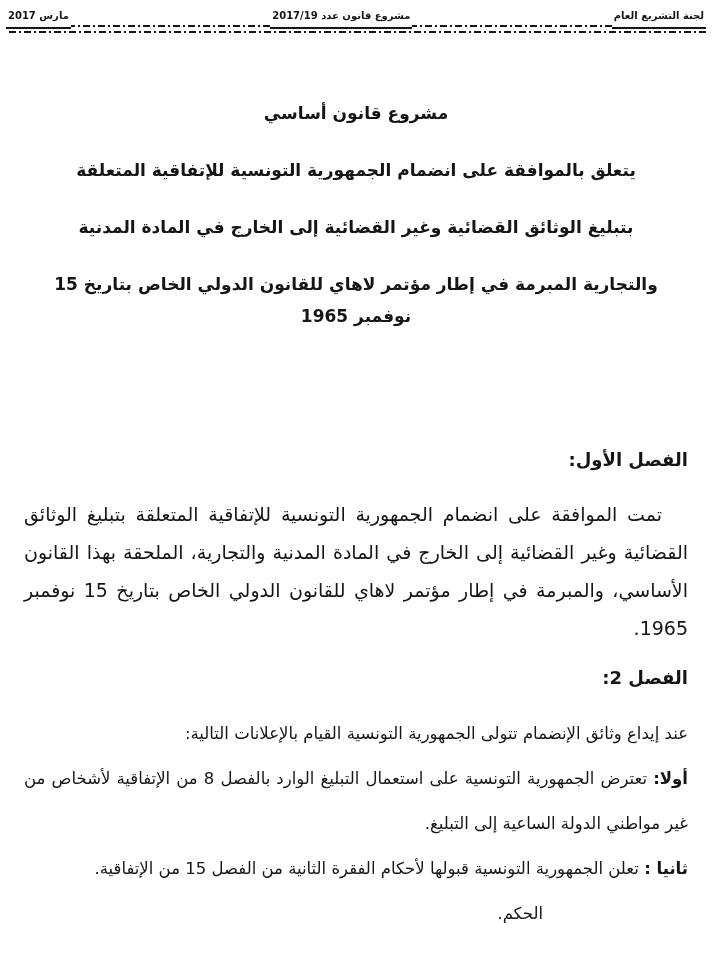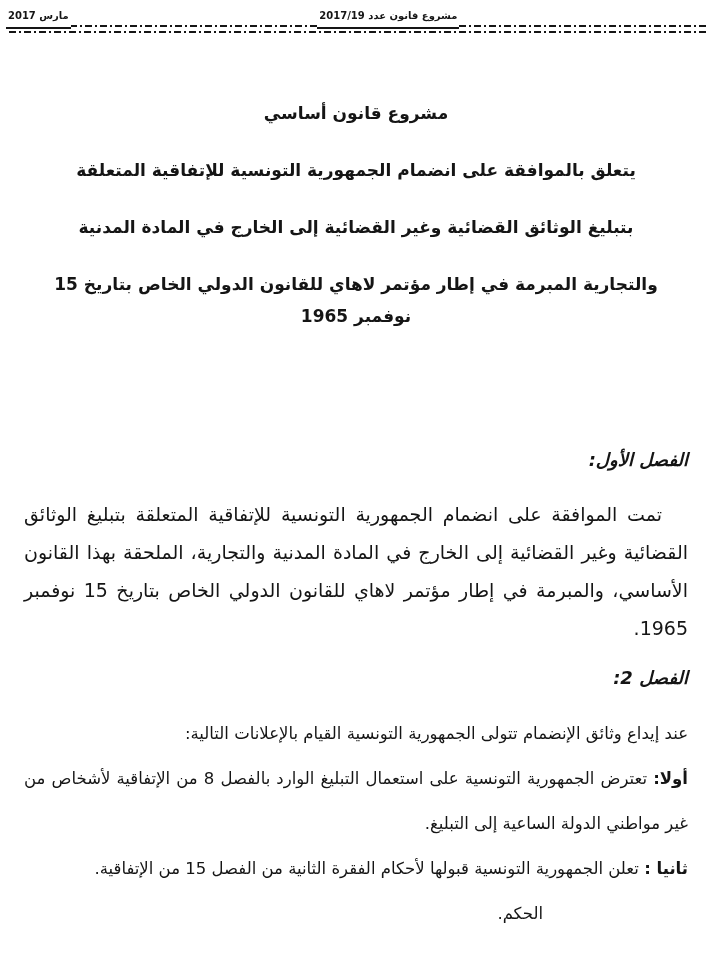--- a/index.html
+++ b/index.html
@@ -65,21 +65,20 @@
     font-size: 17px;
     line-height: 32px;
     margin: 0 0 25px 0;
   }
   .section-heading {
     font-weight: bold;
     font-size: 18px;
     line-height: 30px;
     margin: 0;
     text-align: right;
-    font-style: italic;
   }
   .heading-1 {
     margin-top: 113px;
   }
   .heading-2 {
     margin-top: 16px;
   }
   .body-para {
     margin: 20px 0 0 0;
     font-size: 19px;
@@ -109,20 +108,21 @@
     padding-right: 145px;
   }
 </style>
 </head>
 <body>
 
 <div class="page">
 
   <header class="doc-header">
     <div class="hrow">
+      <span class="hitem">لجنة التشريع العام</span>
       <span class="leader dashdot"></span>
       <span class="hitem">مشروع قانون عدد 2017/19</span>
       <span class="leader dashdot"></span>
       <span class="hitem">مارس 2017</span>
     </div>
     <div class="hrule dashdot"></div>
   </header>
 
   <main class="content">
 

